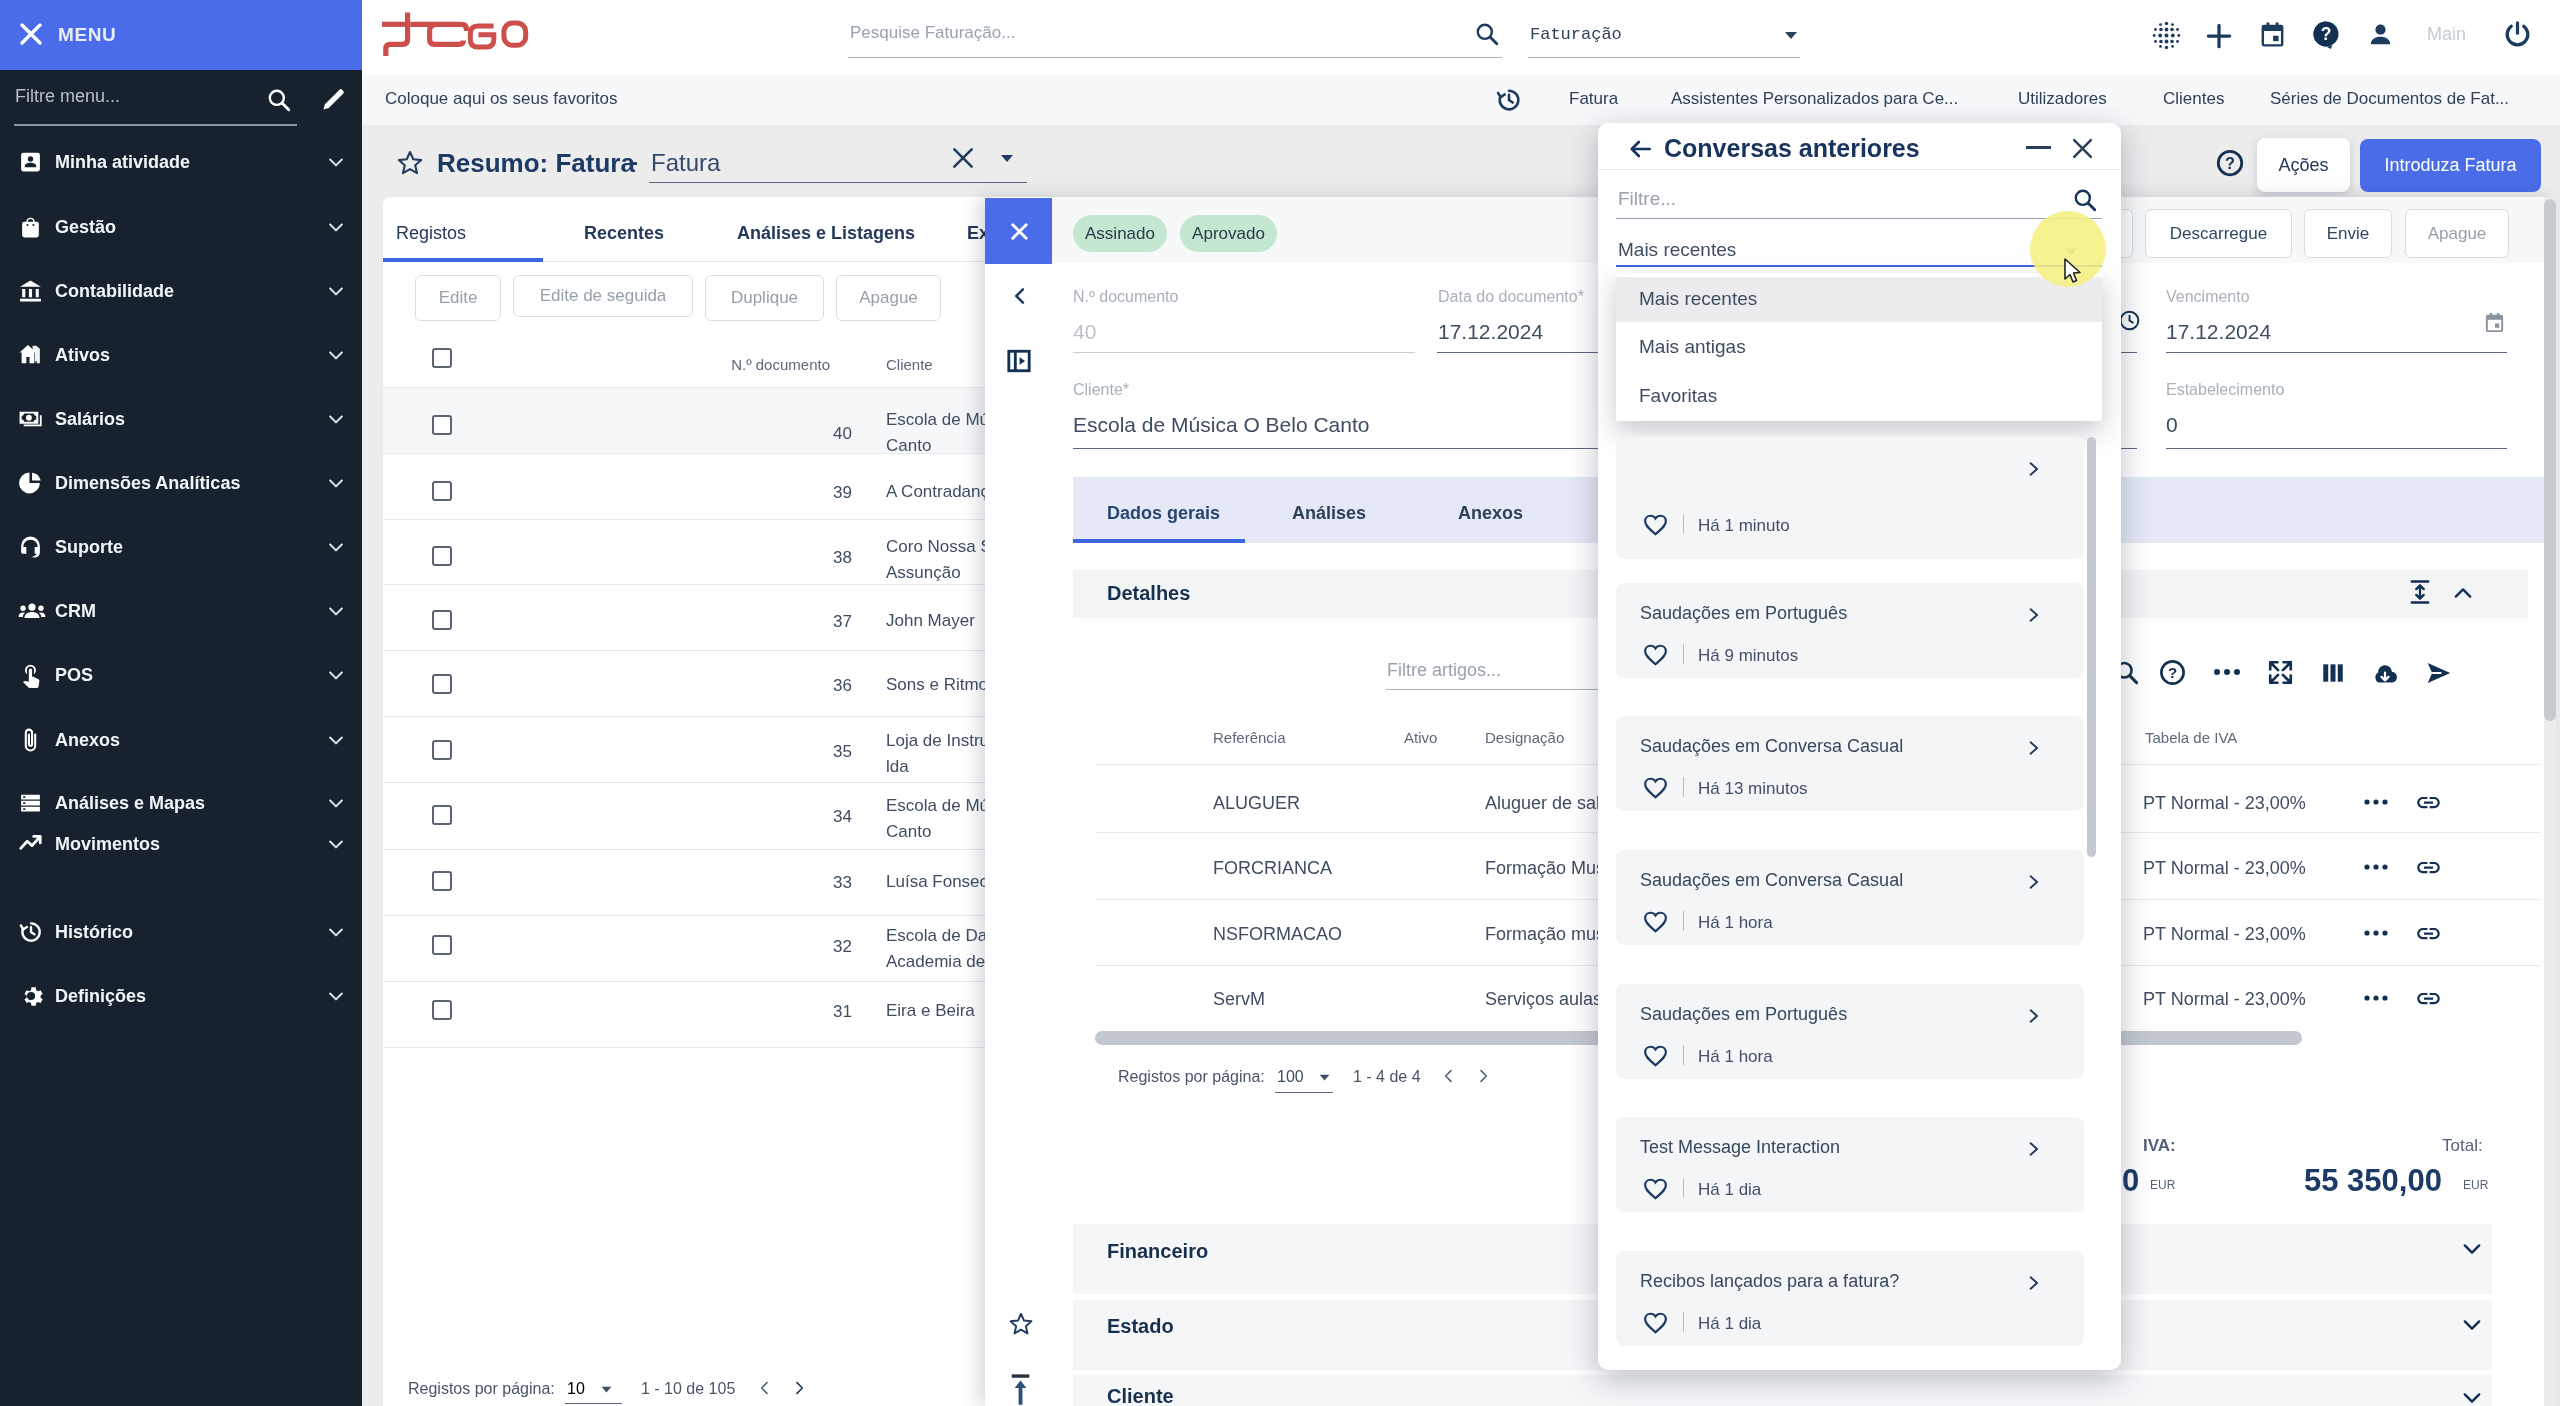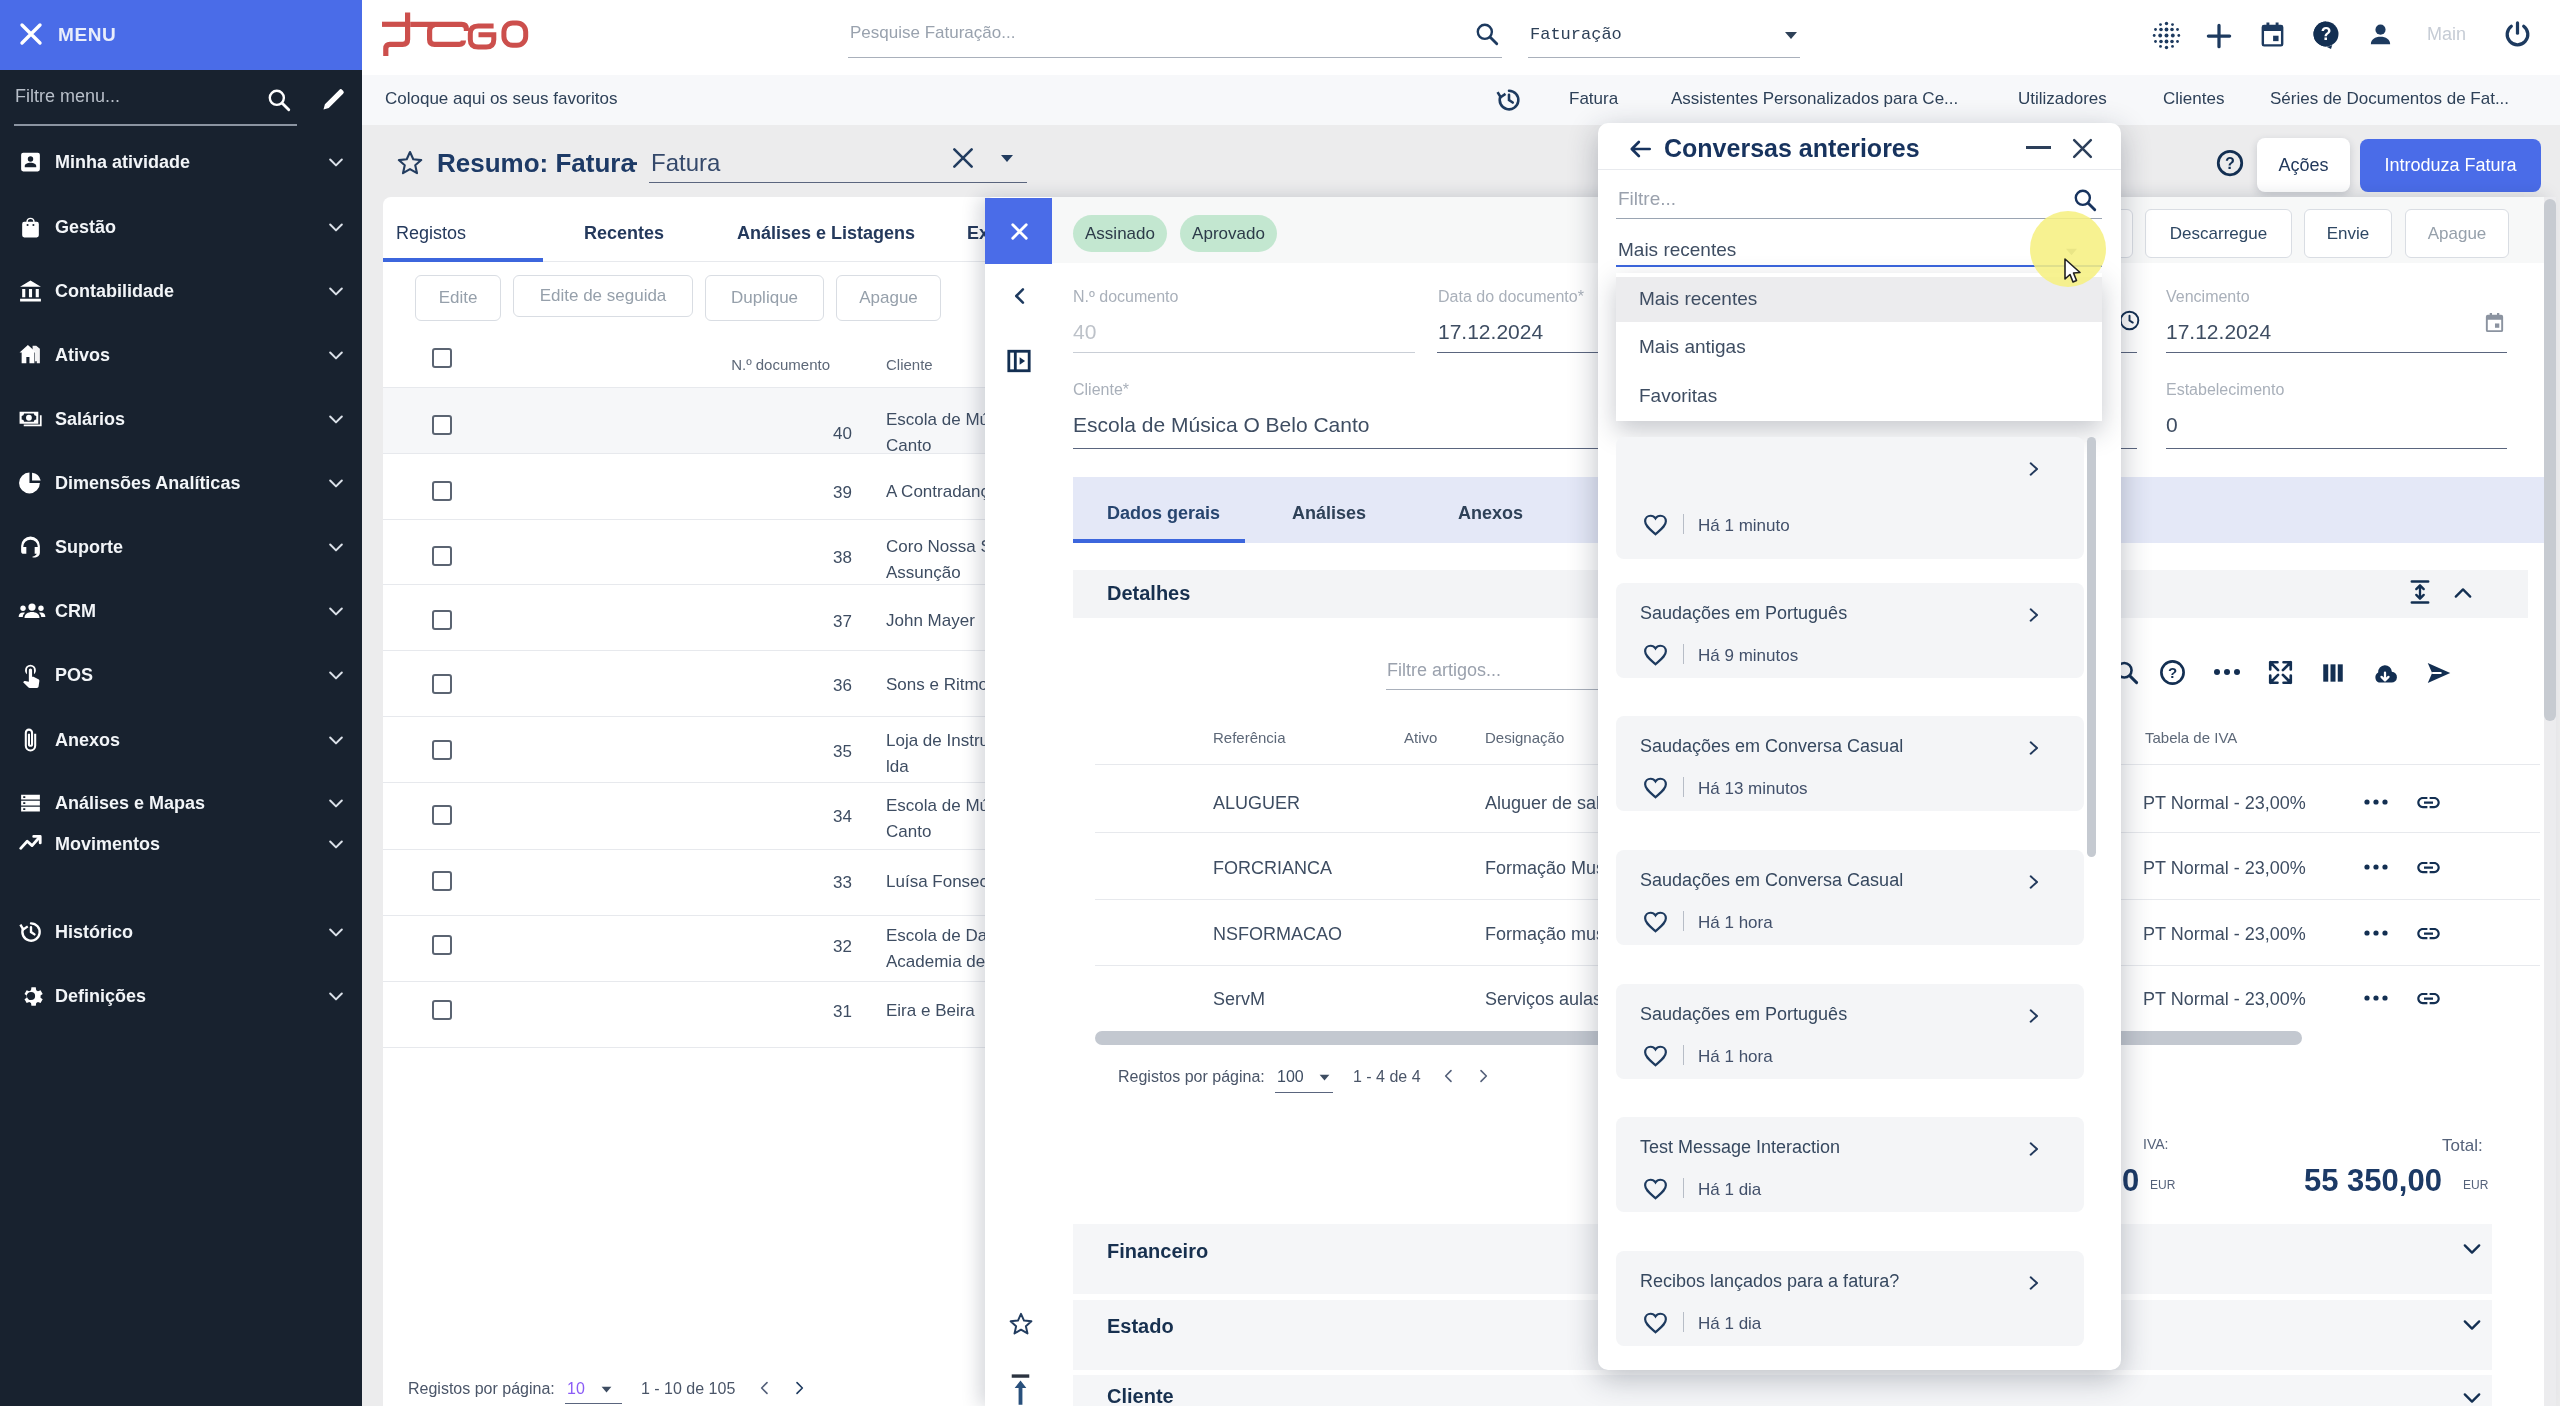--- a/index.html
+++ b/index.html
@@ -355,21 +355,21 @@
 <div class="cbx" style="left:432px;top:935px;"></div>
     <div class="rnum" style="left:792px;top:937px;">32</div>
     <div class="rcli" style="top:923px;">Escola de Dança<br>Academia de Dança</div>
 <div class="sep" style="left:383px;top:981px;width:602px;"></div>
 <div class="cbx" style="left:432px;top:1000px;"></div>
     <div class="rnum" style="left:792px;top:1002px;">31</div>
     <div class="rcli" style="top:998px;">Eira e Beira</div>
 <div class="sep" style="left:383px;top:1047px;width:602px;"></div>
 
 <div class="a" style="left:408px;top:1380px;font-size:16px;color:#4a5568;">Registos por página:</div>
-<div class="a" style="left:567px;top:1380px;font-size:16px;color:#8b5cf6;">10</div>
+<div class="a" style="left:567px;top:1380px;font-size:16px;color:#000000;">10</div>
 <svg class="a" style="left:600px;top:1385px;" width="13" height="10" viewBox="0 0 16 12">
       <path d="M2 2 L8 9 L14 2 Z" fill="#3e4d62"></path>
     </svg>
 <div class="a" style="left:641px;top:1380px;font-size:16px;color:#4a5568;">1 - 10 de 105</div>
 <svg class="a" style="left:757px;top:1380px;" width="16" height="16" viewBox="0 0 24 24">
       <path d="M15 4 L7 12 L15 20" fill="none" stroke="#54607a" stroke-width="2.4" stroke-linecap="round" stroke-linejoin="round"></path>
     </svg>
 <svg class="a" style="left:791px;top:1380px;" width="16" height="16" viewBox="0 0 24 24">
       <path d="M9 4 L17 12 L9 20" fill="none" stroke="#1d3a5f" stroke-width="2.4" stroke-linecap="round" stroke-linejoin="round"></path>
     </svg>
@@ -531,21 +531,21 @@
     </svg>
 <div class="ul" style="left:1275px;top:1092px;width:58px;background:#5a657e;"></div>
 <div class="a" style="left:1353px;top:1068px;font-size:16px;color:#4a5568;">1 - 4 de 4</div>
 <svg class="a" style="left:1441px;top:1068px;" width="16" height="16" viewBox="0 0 24 24">
       <path d="M15 4 L7 12 L15 20" fill="none" stroke="#54607a" stroke-width="2.4" stroke-linecap="round" stroke-linejoin="round"></path>
     </svg>
 <svg class="a" style="left:1475px;top:1068px;" width="16" height="16" viewBox="0 0 24 24">
       <path d="M9 4 L17 12 L9 20" fill="none" stroke="#54607a" stroke-width="2.4" stroke-linecap="round" stroke-linejoin="round"></path>
     </svg>
 
-<div class="a" style="left:2143px;top:1136px;font-size:14px;color:#55627a;">IVA:</div>
+<div class="a" style="left:2143px;top:1136px;font-size:17px;color:#55627a;font-weight:bold;">IVA:</div>
 <div class="a" style="left:2122px;top:1163px;font-size:31px;font-weight:bold;color:#1c3a66;">0</div>
 <div class="a" style="left:2150px;top:1178px;font-size:12px;color:#55627a;">EUR</div>
 <div class="a" style="left:2442px;top:1136px;font-size:17px;color:#55627a;">Total:</div>
 <div class="a" style="left:2304px;top:1163px;font-size:31px;font-weight:bold;color:#1c3a66;">55 350,00</div>
 <div class="a" style="left:2463px;top:1178px;font-size:12px;color:#55627a;">EUR</div>
 
 <div class="a" style="left:1073px;top:1224px;width:1419px;height:70px;background:#f5f6f8;"></div>
 <div class="a" style="left:1107px;top:1240px;font-size:20px;font-weight:bold;color:#17304f;">Financeiro</div>
 <svg class="a" style="left:2461px;top:1240px;" width="22" height="18" viewBox="0 0 24 20">
       <path d="M4 6 L12 14 L20 6" fill="none" stroke="#132f52" stroke-width="2.6" stroke-linecap="round" stroke-linejoin="round"></path>

